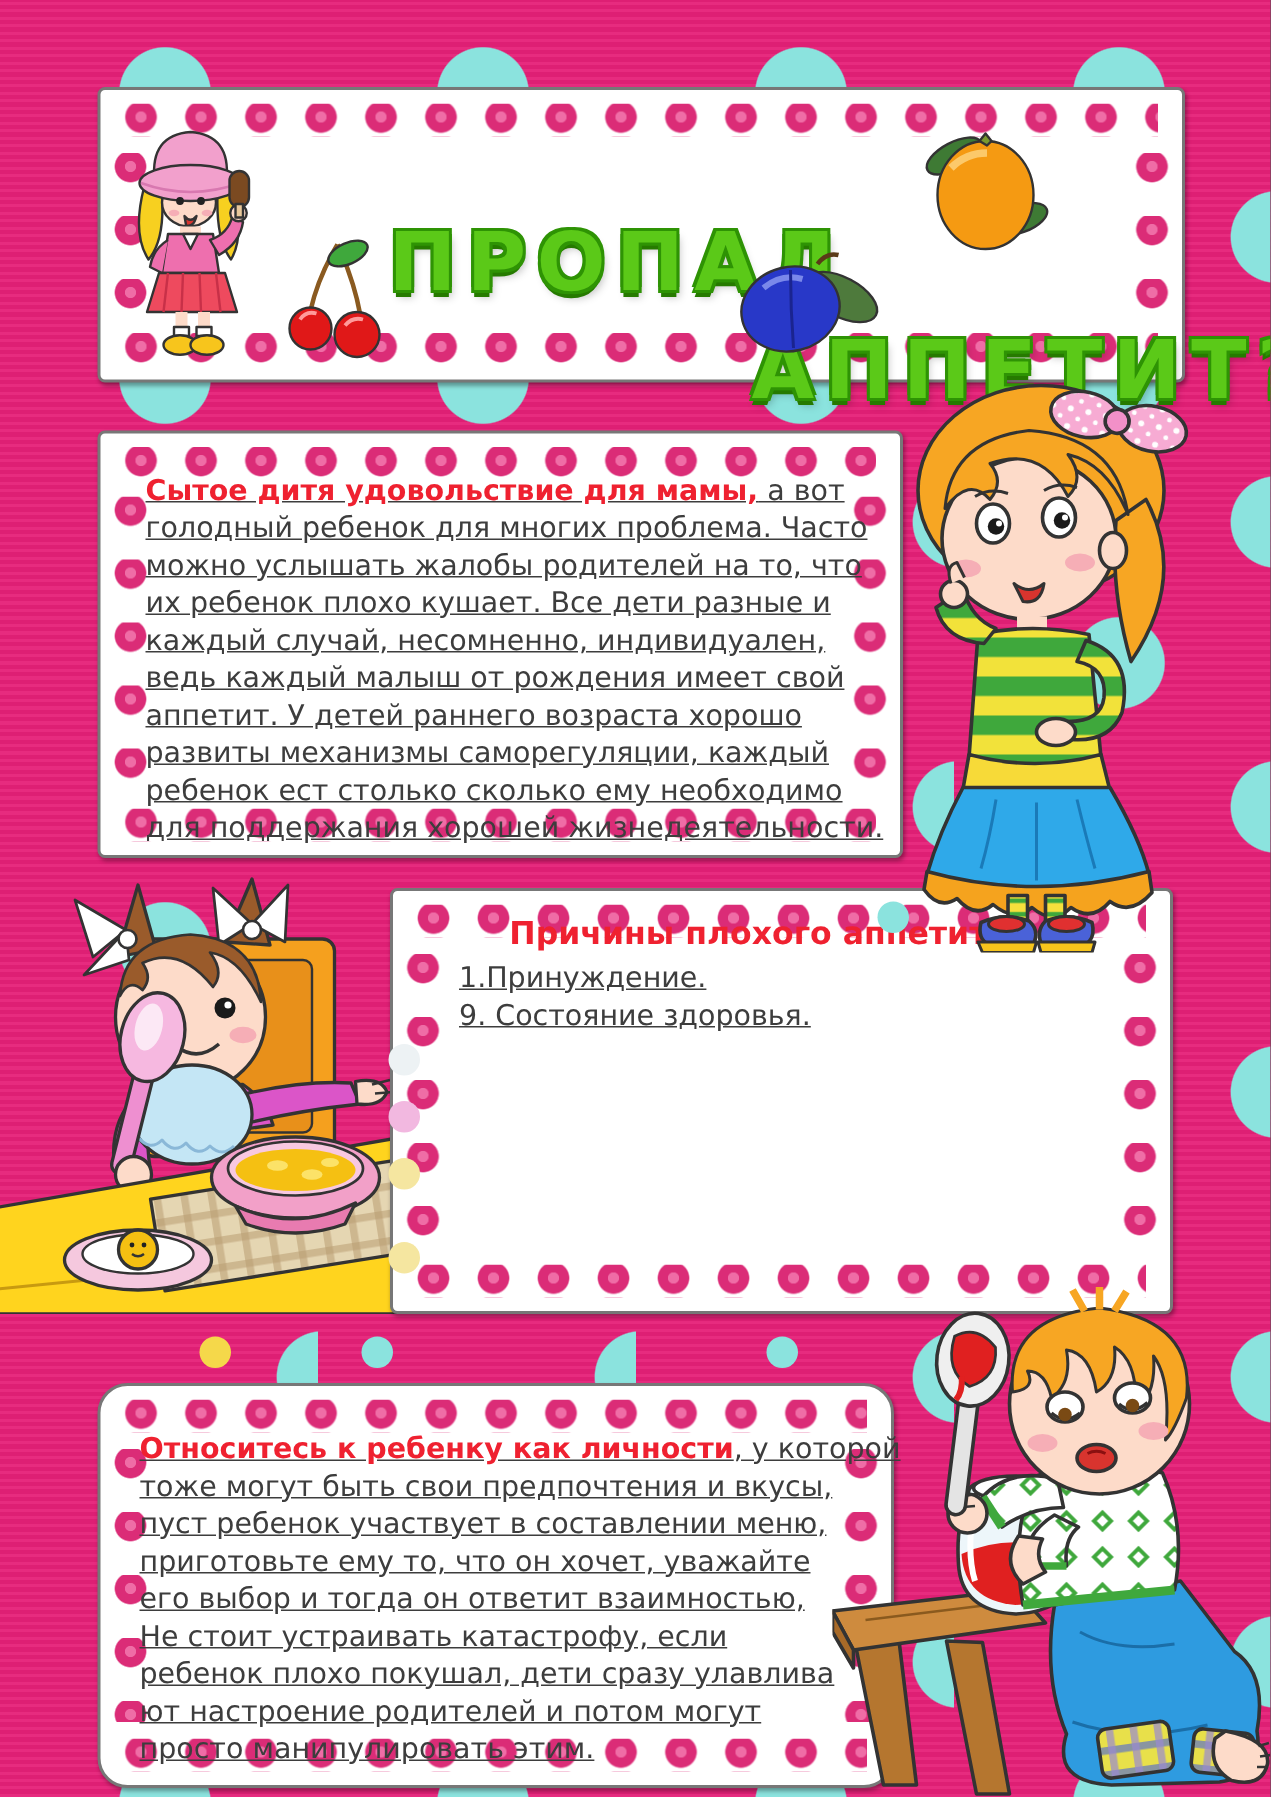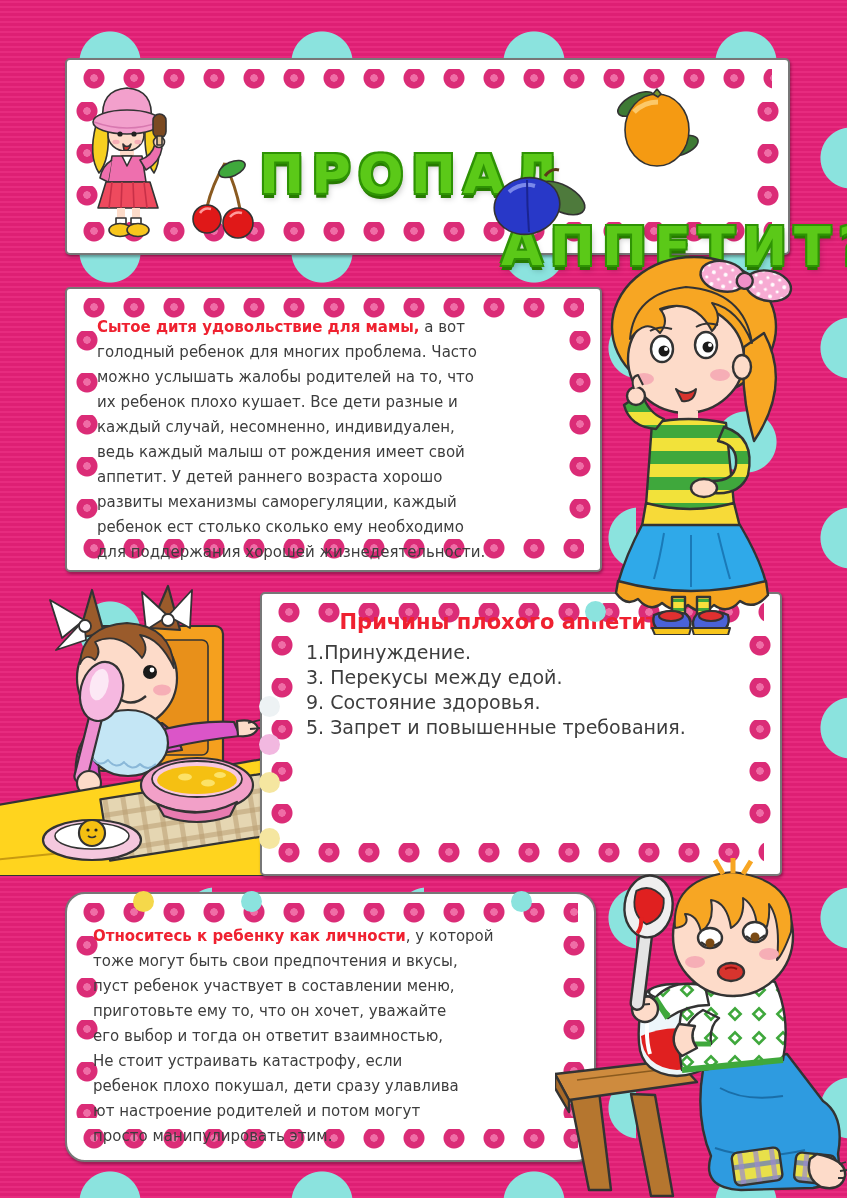--- a/index.html
+++ b/index.html
@@ -25,45 +25,45 @@
   .dots.top{top:9px}.dots.bottom{bottom:9px}
   .dots.v{top:42px;bottom:42px;width:22px;
     background-image:radial-gradient(circle at 11px 9px,#ef6da6 0 3.5px,#DB2C77 4px 10px,transparent 11px);
     background-size:22px 42px;background-repeat:repeat-y;}
   .dots.left{left:9px}.dots.right{right:9px}
   .accent-dot{position:absolute;width:21px;height:21px;border-radius:50%;z-index:3;}
 
   .banner-panel{left:65px;top:58px;width:721px;height:193px;}
   .intro-panel{left:65px;top:287px;width:533px;height:281px;}
   .reasons-panel{left:260px;top:592px;width:518px;height:280px;}
-  .advice-panel{left:65px;top:892px;width:527px;height:266px;border-radius:20px;}
+  .advice-panel{left:65px;top:922px;width:527px;height:266px;border-radius:20px;}
 
   .bubble{
     position:absolute;font-weight:bold;color:#5BC918;letter-spacing:7px;
     font-size:54px;line-height:1;white-space:nowrap;
     text-shadow:2px 2px 0 #2E9304,-2px 2px 0 #2E9304,2px -2px 0 #2E9304,
                 -2px -2px 0 #2E9304,0 5px 0 #267A00,2px 5px 6px rgba(0,0,0,.25);
   }
   .t1{left:192px;top:88px;}
   .t2{left:390px;top:160px;margin-left:44px;}
 
   .body{
-    position:absolute;color:#3D3D3D;font-size:15px;line-height:25px;
-    white-space:nowrap;margin:0;
+    position:absolute;color:#3D3D3D;font-size:19px;line-height:25px;
+    white-space:nowrap;margin:0;text-decoration:underline;
   }
   .intro-panel .body{left:30px;top:26px;right:4px;}
   .advice-panel .body{left:26px;top:30px;right:4px;}
   .red-lead{color:#EF2130;font-weight:bold;}
   .reasons-heading{
     position:absolute;left:0;right:30px;top:16px;text-align:center;margin:0;
     color:#EF2130;font-size:21px;font-weight:bold;line-height:24px;
   }
   .reasons-list{position:absolute;left:44px;top:46px;right:4px;color:#3D3D3D;
     font-size:19px;line-height:25px;white-space:nowrap;}
-  .reasons-list .li{padding-left:30px;text-indent:-30px;}
+  .reasons-list .li{padding-left:30px;text-indent:-30px;text-decoration:underline;}
 
   .illus{position:absolute;z-index:4;}
   .illus.behind{z-index:1;}
 </style>
 </head>
 <body>
 
 <div class="page">
 
   <section class="panel banner-panel">
@@ -269,23 +269,21 @@
   </svg>
 
   <section class="panel reasons-panel">
     <div class="dots h top"></div>
     <div class="dots h bottom"></div>
     <div class="dots v left"></div>
     <div class="dots v right"></div>
     <h2 class="reasons-heading">Причины плохого аппетита</h2>
     <div class="reasons-list">
       <div class="li">1.Принуждение.</div>
-      <div class="li">3. Перекусы между едой.</div>
       <div class="li">9. Состояние здоровья.</div>
-      <div class="li">5. Запрет и повышенные требования.</div>
     </div>
   </section>
 
   <div class="accent-dot" style="left:259px;top:696px;background:#EDF2F4"></div>
   <div class="accent-dot" style="left:259px;top:734px;background:#F2B8E0"></div>
   <div class="accent-dot" style="left:259px;top:772px;background:#F5E6A0"></div>
   <div class="accent-dot" style="left:259px;top:828px;background:#F5E6A0"></div>
   <div class="accent-dot" style="left:585px;top:601px;background:#8BE3DE"></div>
 
   <section class="panel advice-panel">

